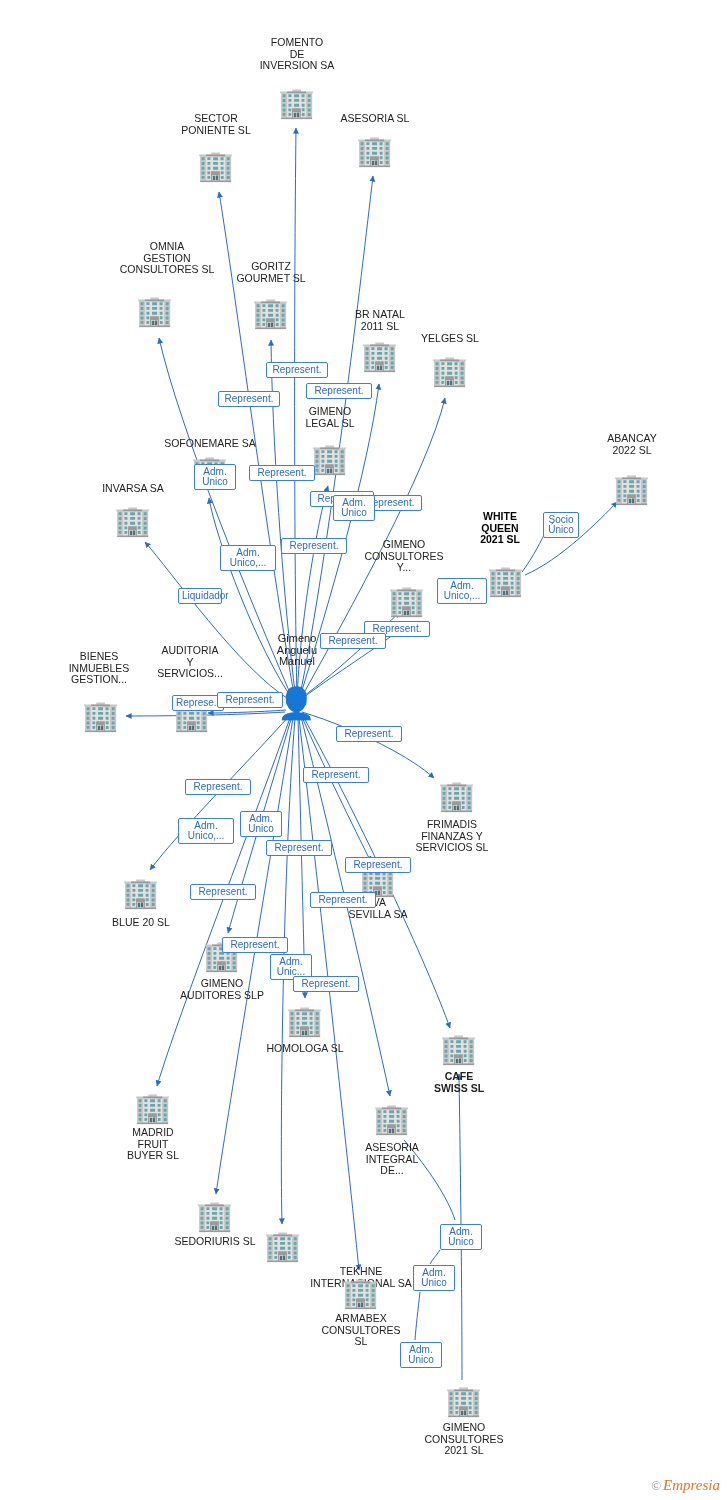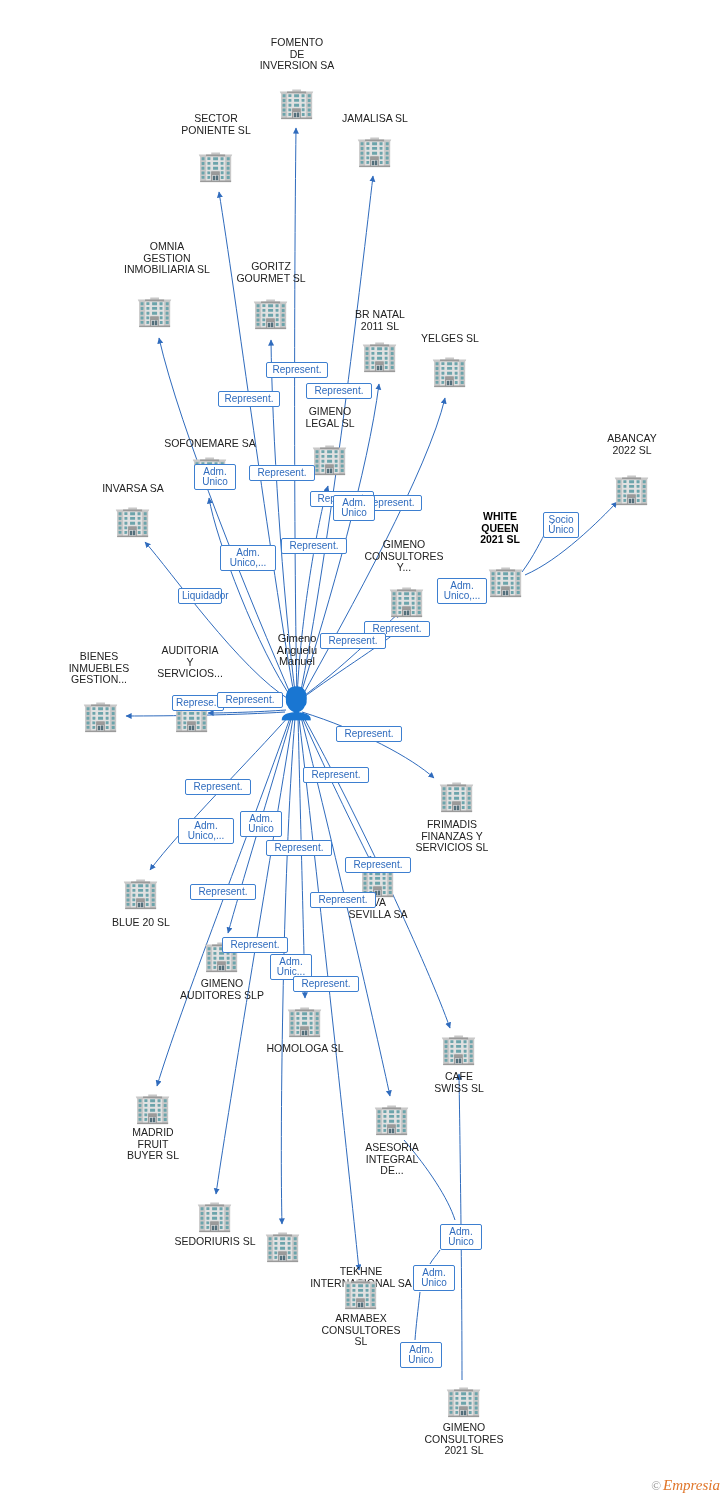--- a/index.html
+++ b/index.html
@@ -170,30 +170,30 @@
   </div>
   <div class="node" style="left:216px; top:112px;">
     <span class="label">SECTOR
 PONIENTE SL</span>
   </div>
 
   <div class="node" style="left:375px; top:136px;">
     <span class="glyph">🏢</span>
   </div>
   <div class="node" style="left:375px; top:112px;">
-    <span class="label">JAMALISA SL</span>
+    <span class="label">ASESORIA SL</span>
   </div>
 
   <div class="node" style="left:155px; top:296px;">
     <span class="glyph">🏢</span>
   </div>
   <div class="node" style="left:167px; top:240px;">
     <span class="label">OMNIA
 GESTION
-INMOBILIARIA SL</span>
+CONSULTORES SL</span>
   </div>
 
   <div class="node" style="left:271px; top:298px;">
     <span class="glyph">🏢</span>
   </div>
   <div class="node" style="left:271px; top:260px;">
     <span class="label">GORITZ
 GOURMET  SL</span>
   </div>
 
@@ -313,21 +313,21 @@
   <div class="node" style="left:305px; top:1006px;">
     <span class="glyph">🏢</span>
   </div>
   <div class="node" style="left:305px; top:1042px;">
     <span class="label">HOMOLOGA SL</span>
   </div>
 
   <div class="node" style="left:459px; top:1034px;">
     <span class="glyph">🏢</span>
   </div>
-  <div class="node" style="left:459px; top:1070px;">
+  <div class="node" style="left:459px; top:1070px;font-weight:bold;">
     <span class="label">CAFE
 SWISS  SL</span>
   </div>
 
   <div class="node" style="left:153px; top:1093px;">
     <span class="glyph">🏢</span>
   </div>
   <div class="node" style="left:153px; top:1126px;">
     <span class="label">MADRID
 FRUIT

